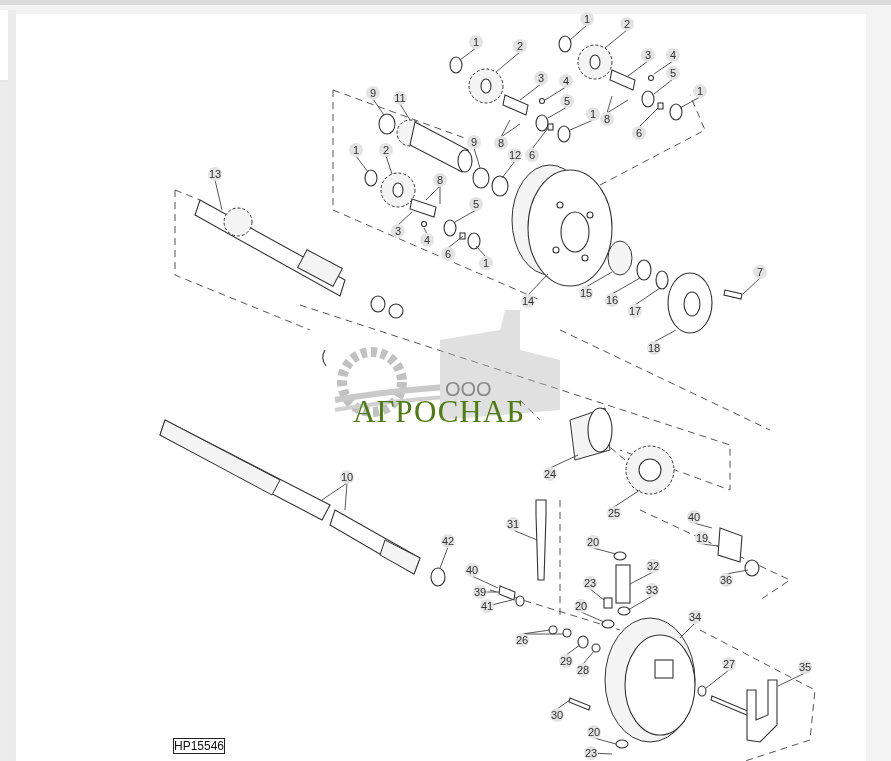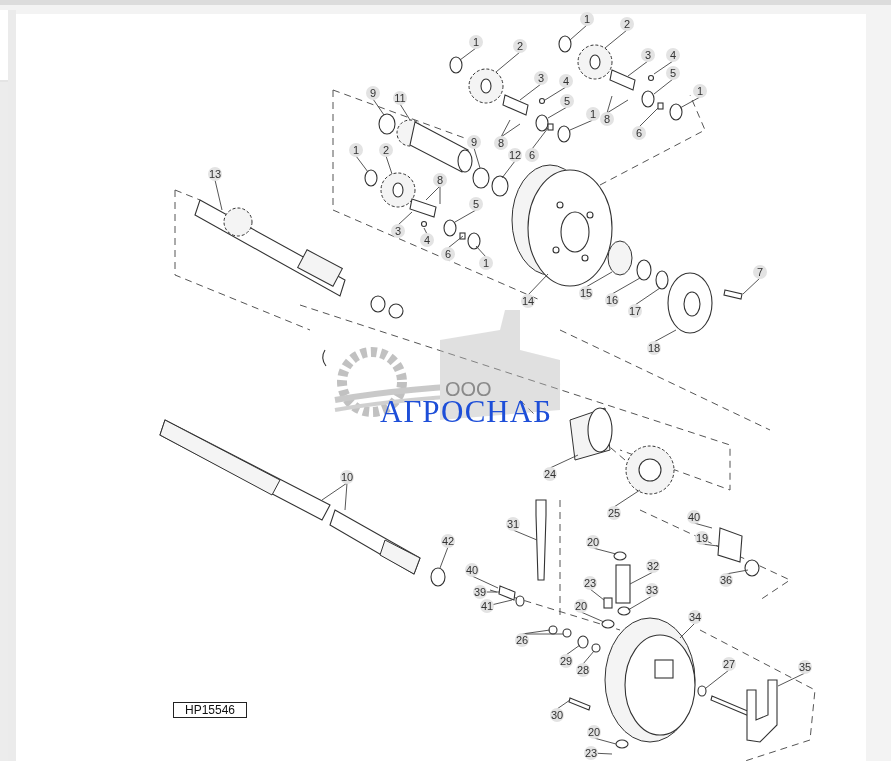--- a/index.html
+++ b/index.html
@@ -10,22 +10,22 @@
   .left-strip{position:absolute;left:8px;top:10px;width:8px;height:751px;background:#ebebeb;}
   .right-strip{position:absolute;left:866px;top:14px;width:25px;height:747px;background:#f3f3f3;}
   .canvas{position:absolute;left:16px;top:14px;width:850px;height:747px;background:#ffffff;}
   svg{position:absolute;left:0;top:0;}
   .callout circle{fill:#e3e3e3;}
   .callout text{font-family:"Liberation Sans",sans-serif;font-size:11px;fill:#333;}
   .leader{stroke:#444;stroke-width:0.9;fill:none;}
   .dash{stroke:#555;stroke-width:1;stroke-dasharray:7 5;fill:none;}
   .part{stroke:#333;stroke-width:1.1;fill:#fff;}
   .part-g{stroke:#333;stroke-width:1;fill:#f4f4f4;}
-  .fig-id{position:absolute;left:173px;top:702px;border:1px solid #222;padding:0 11px;font-size:12px;line-height:14px;color:#111;background:#fff;}
-  .wm-text{position:absolute;left:380px;top:394px;font-family:"Liberation Serif",serif;font-size:31px;color:#1d4ed8;letter-spacing:1px;}
+  .fig-id{position:absolute;left:173px;top:738px;border:1px solid #222;padding:0 0;font-size:12px;line-height:14px;color:#111;background:#fff;}
+  .wm-text{position:absolute;left:353px;top:394px;font-family:"Liberation Serif",serif;font-size:31px;color:#4d7c0f;letter-spacing:1px;}
   .wm-ooo{position:absolute;left:445px;top:378px;font-family:"Liberation Sans",sans-serif;font-size:20px;color:#8a8a8a;}
 </style>
 </head>
 <body>
 
 <div class="topbar"></div>
 <div class="topbar2"></div>
 <div class="left-panel"></div>
 <div class="left-strip"></div>
 <div class="right-strip"></div>

